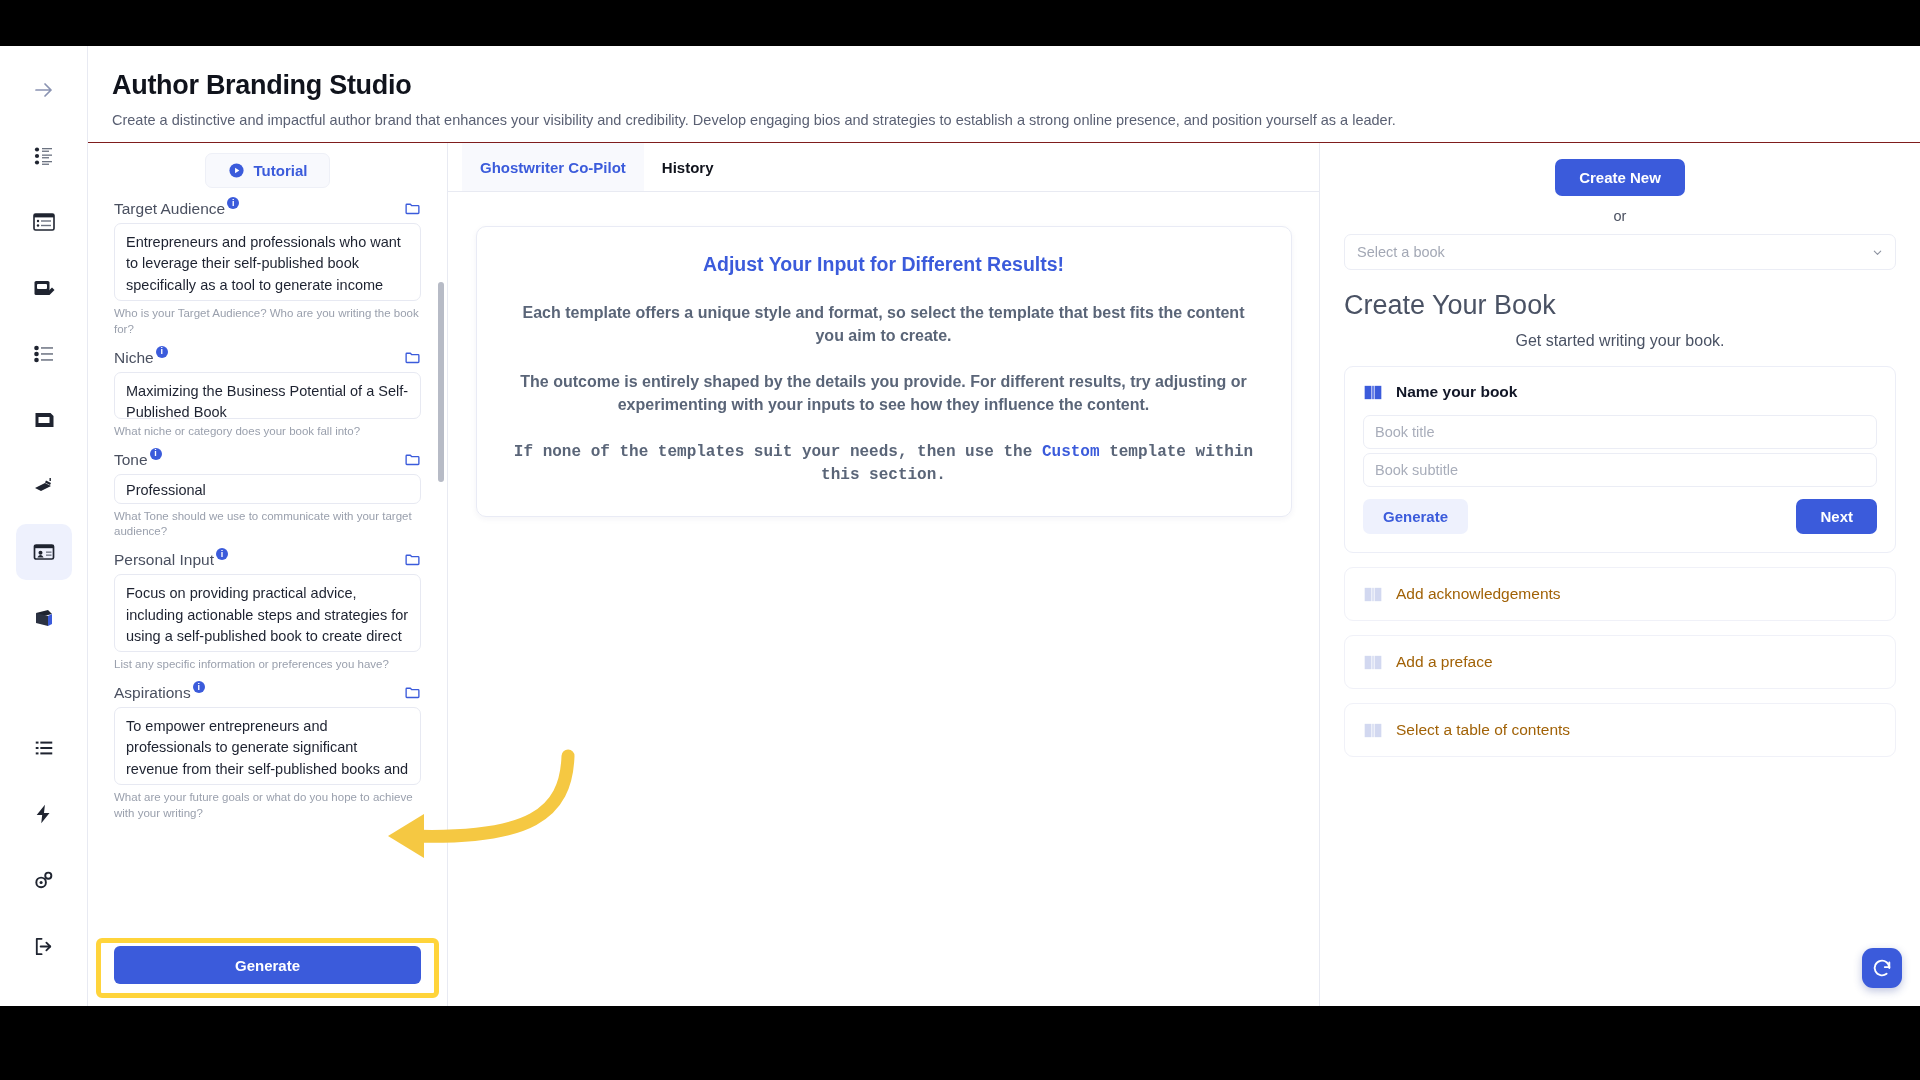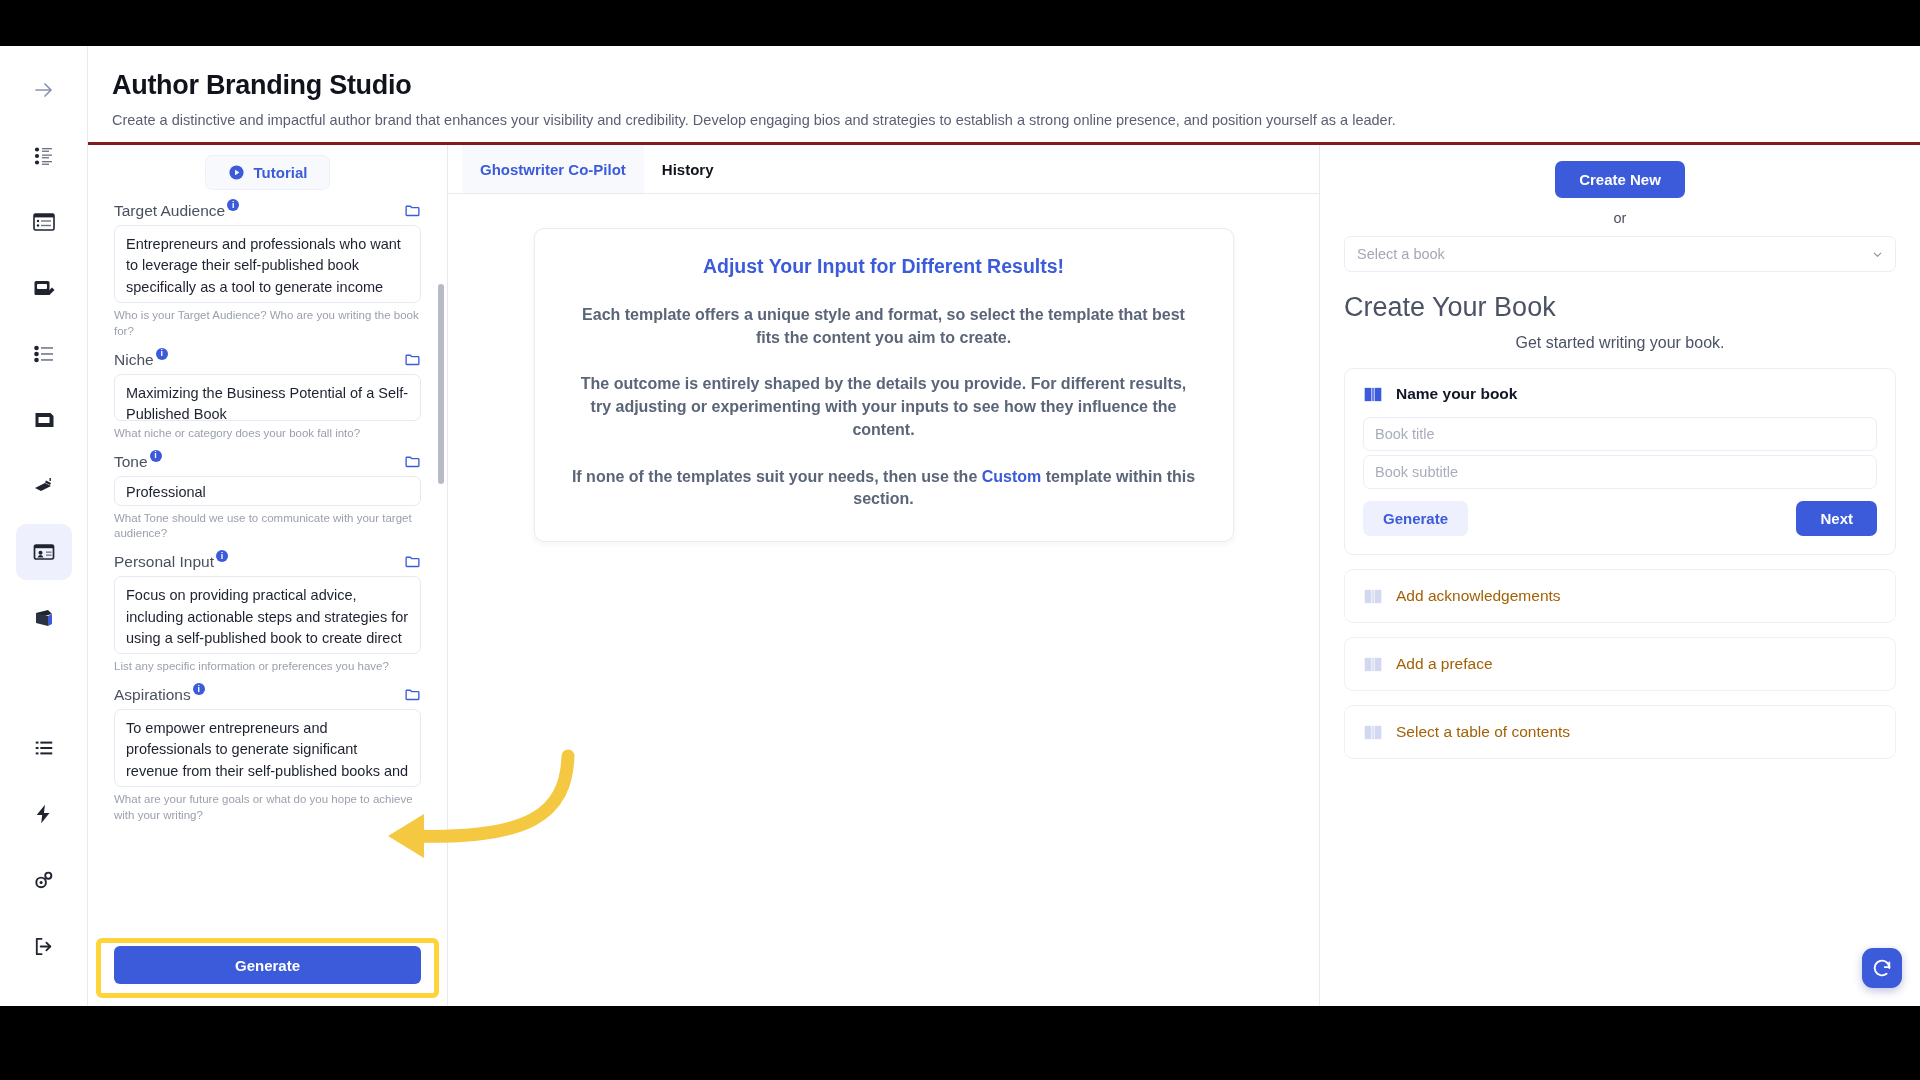--- a/index.html
+++ b/index.html
@@ -40,21 +40,21 @@
   .ico { display:block; }
 
   
   .main {
     flex: 1; height: 100%;
     display: flex; flex-direction: column;
     background: #fff;
   }
   .page-head {
     padding: 24px 0 14px 24px;
-    border-bottom: 3px solid #7f1d1d;
+    border-bottom: 1px solid #7f1d1d;
   }
   .page-title {
     font-size: 27px; font-weight: bold; color: #10131c;
     letter-spacing: -0.3px;
   }
   .page-sub {
     margin-top: 11px;
     font-size: 14.5px; color: #5a6073;
   }
 
@@ -161,35 +161,35 @@
   .tab {
     padding: 16px 18px 15px 18px;
     font-size: 15px; font-weight: bold;
     cursor: pointer;
     color: #10131c;
   }
   .tab.active { color: #3b5bdb; background: #f8f9fd; }
 
   .info-card-wrap { padding: 34px 0 0 0; display: flex; justify-content: center; }
   .info-card {
-    width: 700px;
+    width: 816px;
     border: 1px solid #e9ebf5; border-radius: 10px;
     box-shadow: 0 2px 6px rgba(30,40,90,.05);
     padding: 26px 34px 30px 34px;
     text-align: center;
   }
   .info-title {
     color: #3b5bdb; font-size: 19.5px; font-weight: bold;
     margin-bottom: 26px;
   }
   .info-para {
     color: #5a6578; font-size: 16px; font-weight: bold;
     line-height: 1.42; margin-bottom: 24px;
   }
-  .info-para:last-child { margin-bottom: 0; }
+  .info-para:last-child { margin-bottom: 0; font-family: Liberation Mono, monospace; }
   .info-link { color: #3b5bdb; }
 
   
   .right-panel {
     width: 600px; min-width: 600px;
     background: #fff;
     padding: 16px 24px 0 24px;
     position: relative;
     overflow: hidden;
   }

